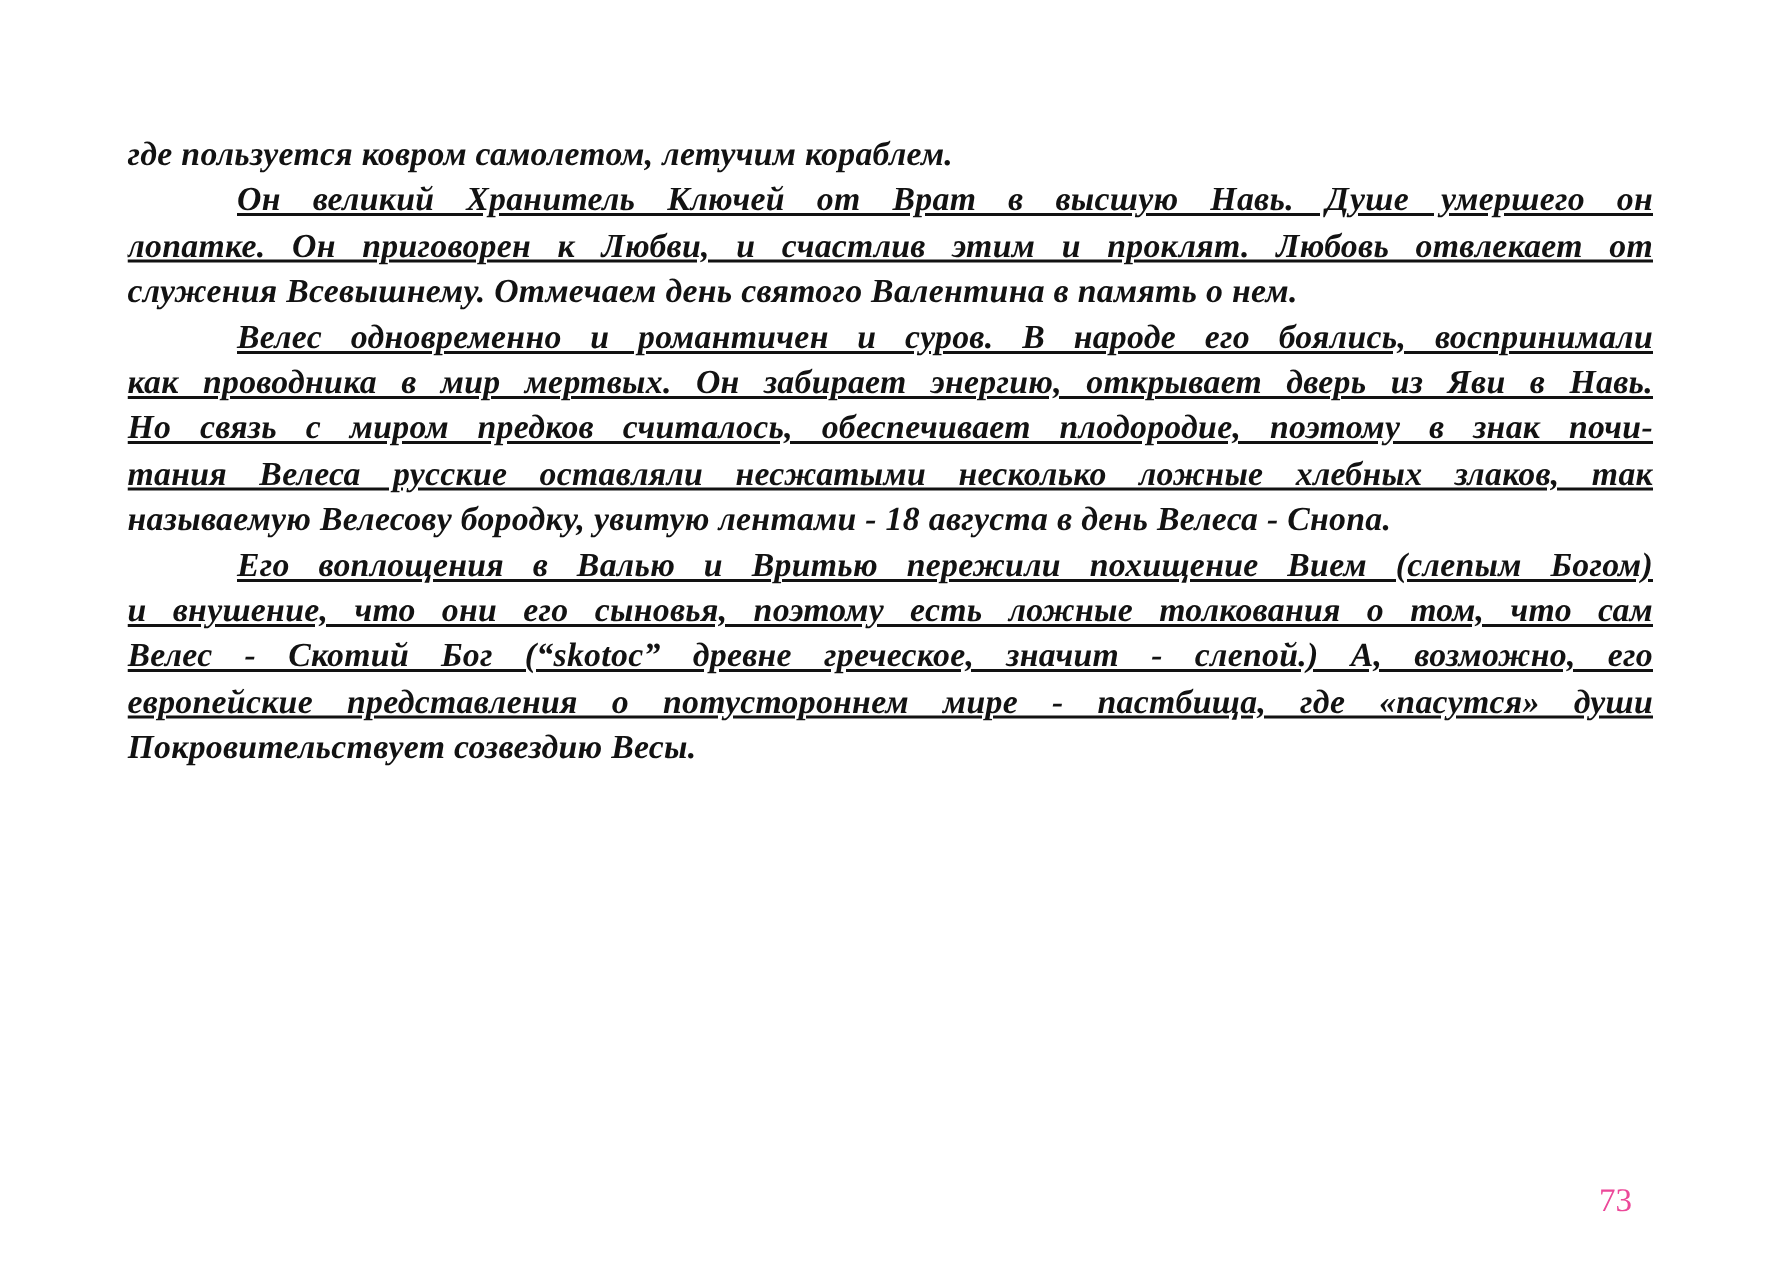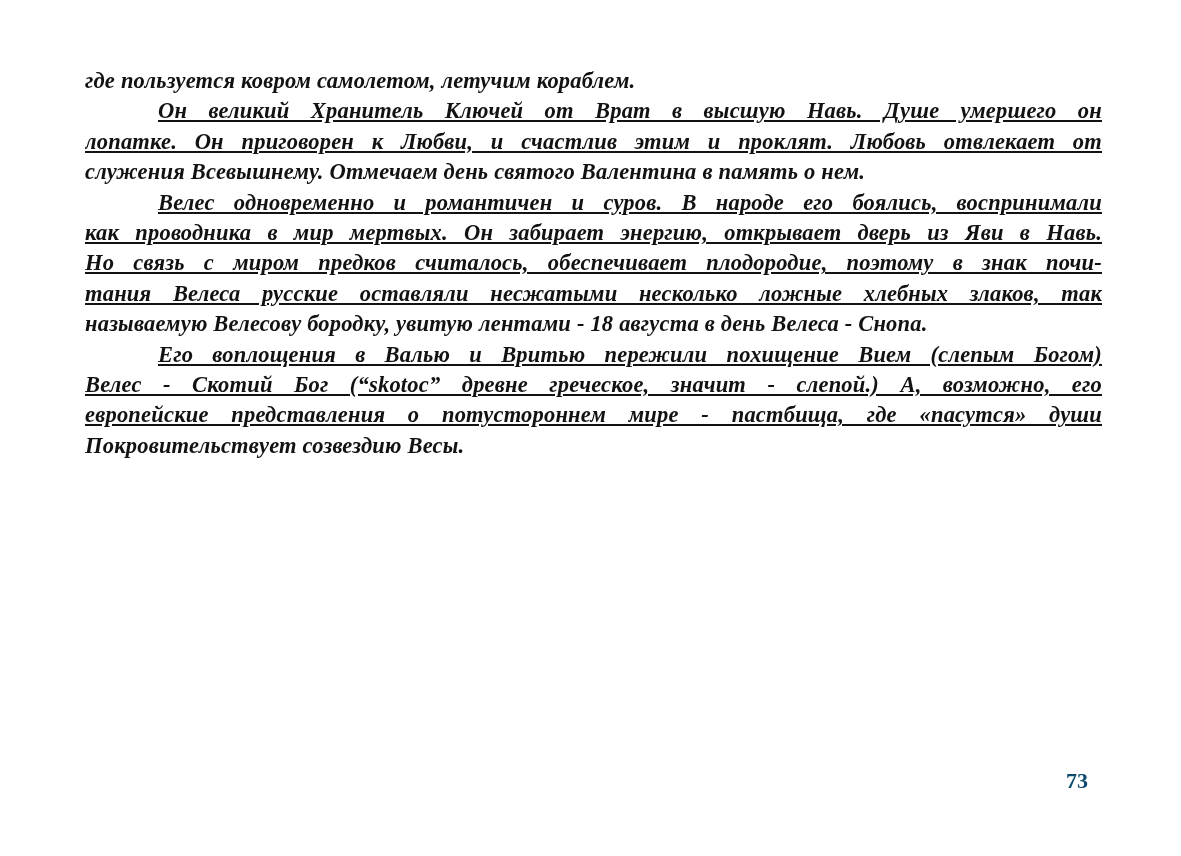--- a/index.html
+++ b/index.html
@@ -12,21 +12,21 @@
     width: 1181px;
     height: 856px;
     background: #ffffff;
     overflow: hidden;
     font-family: "Liberation Serif", serif;
     color: #121212;
   }
   .text-block {
     position: absolute;
     left: 85px;
-    top: 66px;
+    top: 88px;
     width: 1017px;
     font-style: italic;
     font-weight: 700;
     font-size: 22.5px;
     line-height: 30.4px;
     letter-spacing: 0.2px;
   }
   .line {
     text-align: left;
     height: 30.4px;
@@ -36,40 +36,41 @@
     text-align: justify;
     text-align-last: justify;
     text-decoration: underline;
   }
   .line.indent {
     text-indent: 73px;
   }
   .page-number {
     position: absolute;
     left: 1066px;
-    top: 768px;
+    top: 787px;
     font-style: normal;
-    font-weight: 700;
+    font-weight: 400;
     font-size: 22px;
-    color: #0c4a6e;
+    color: #ec4899;
   }
 </style>
 </head>
 <body>
 
 <div class="page">
   <div class="text-block">
       <div class="line">где пользуется ковром самолетом, летучим кораблем.</div>
       <div class="line justify indent">Он великий Хранитель Ключей от Врат в высшую Навь. Душе умершего он</div>
       <div class="line justify">лопатке. Он приговорен к Любви, и счастлив этим и проклят. Любовь отвлекает от</div>
       <div class="line">служения Всевышнему. Отмечаем день святого Валентина в память о нем.</div>
       <div class="line justify indent">Велес одновременно и романтичен и суров. В народе его боялись, воспринимали</div>
       <div class="line justify">как проводника в мир мертвых. Он забирает энергию, открывает дверь из Яви в Навь.</div>
       <div class="line justify">Но связь с миром предков считалось, обеспечивает плодородие, поэтому в знак почи-</div>
       <div class="line justify">тания Велеса русские оставляли несжатыми несколько ложные хлебных злаков, так</div>
       <div class="line">называемую Велесову бородку, увитую лентами - 18 августа в день Велеса - Снопа.</div>
       <div class="line justify indent">Его воплощения в Валью и Вритью пережили похищение Вием (слепым Богом)</div>
+      <div class="line justify">и внушение, что они его сыновья, поэтому есть ложные толкования о том, что сам</div>
       <div class="line justify">Велес - Скотий Бог (“skotoc” древне греческое, значит - слепой.) А, возможно, его</div>
       <div class="line justify">европейские представления о потустороннем мире - пастбища, где «пасутся» души</div>
       <div class="line">Покровительствует созвездию Весы.</div>
     </div>
   <div class="page-number">73</div>
 </div>
 
 </body></html>

